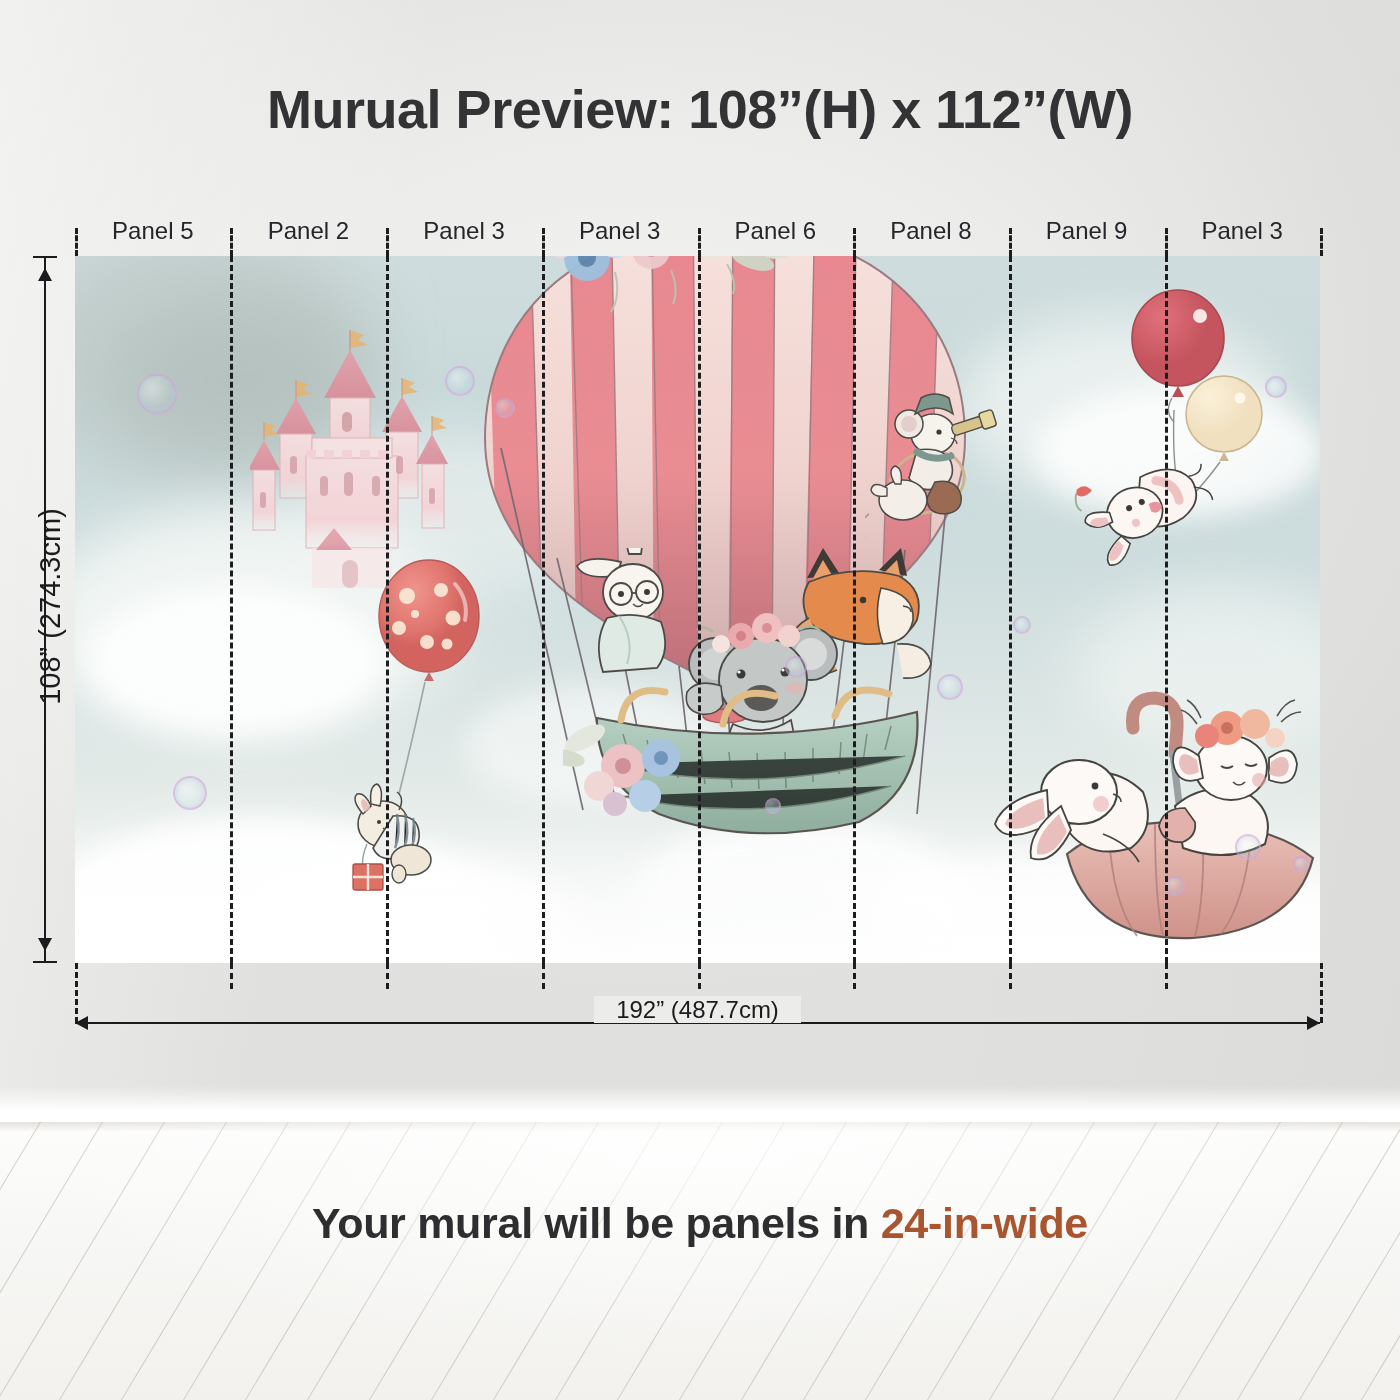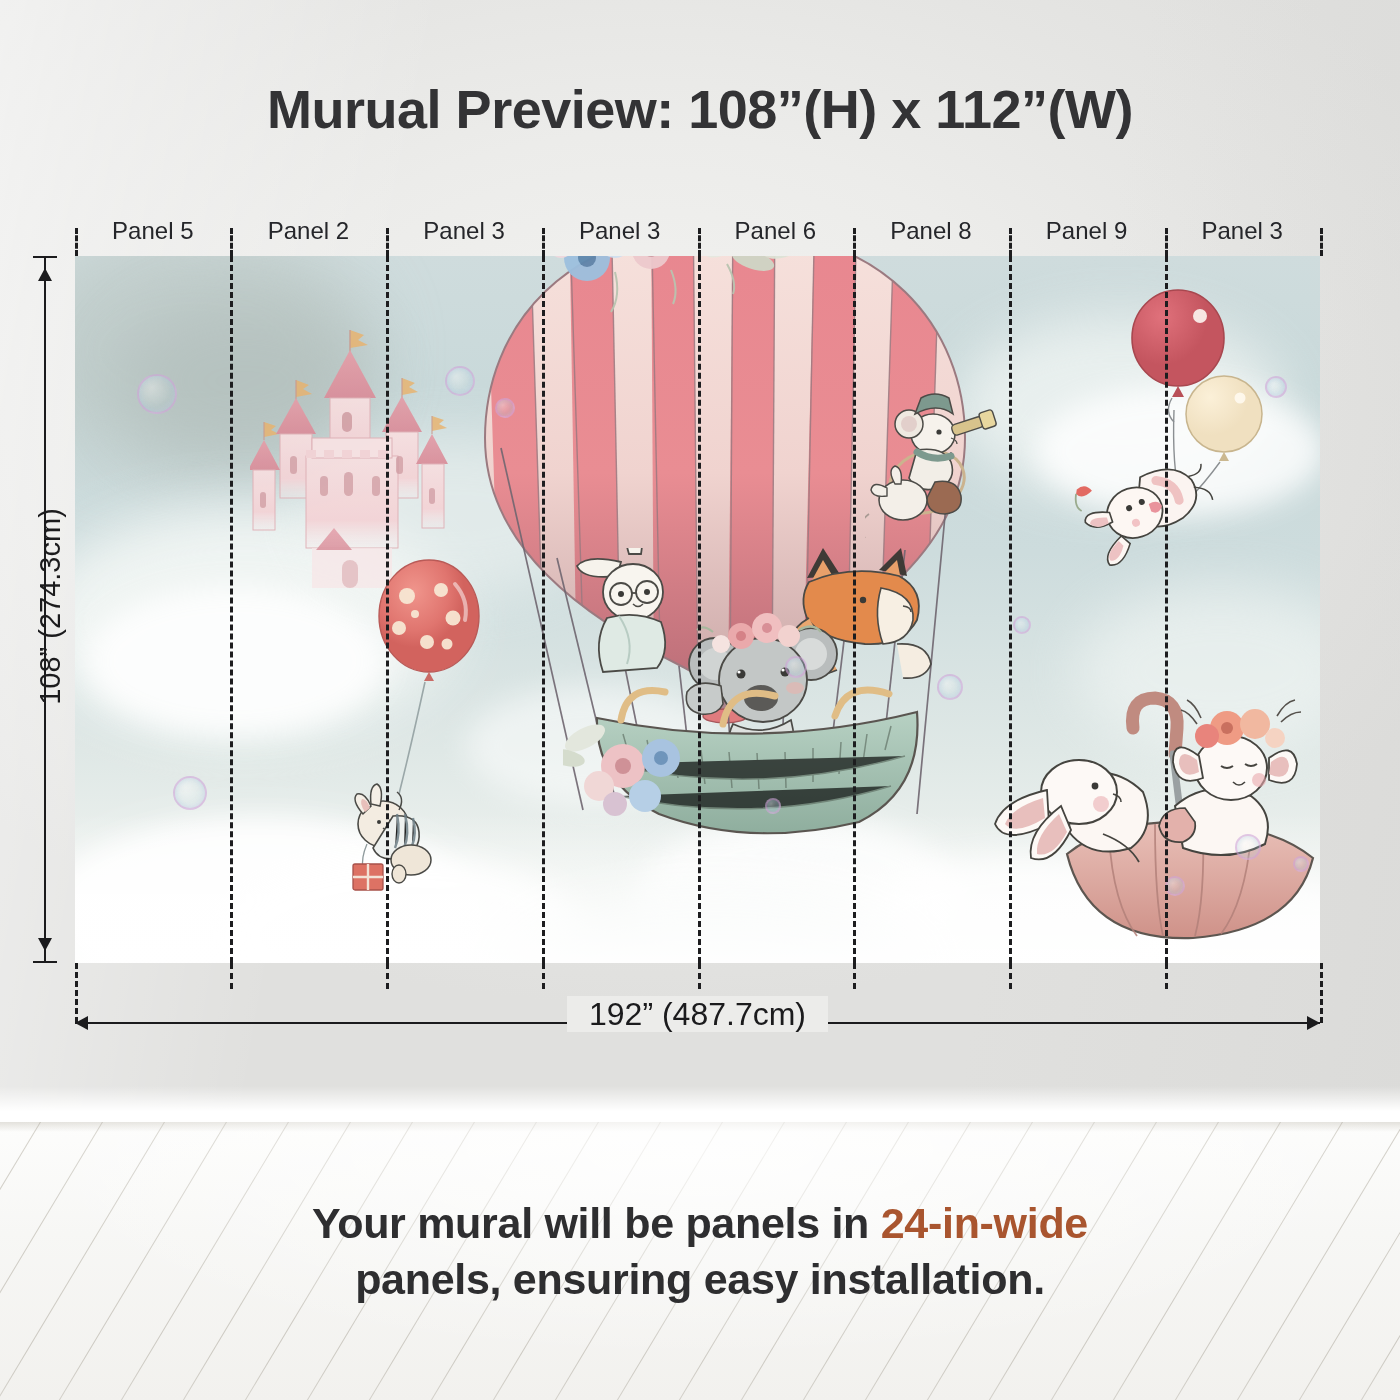--- a/index.html
+++ b/index.html
@@ -129,21 +129,21 @@
   .arrowRight{
     position:absolute; top:4px; right:0; width:0;height:0;
     border-top:7px solid transparent; border-bottom:7px solid transparent;
     border-left:13px solid #1b1b1d;
   }
   #hLabel{
     position:absolute; left:0; top:-16px; width:1245px; text-align:center;
   }
   #hLabel span{
     background:#ececea; padding:0 22px;
-    font-size:32px; color:#1b1b1d; white-space:nowrap;
+    font-size:24px; color:#1b1b1d; white-space:nowrap;
   }
 
   
   #caption{
     position:absolute; left:100px; top:1196px; width:1200px;
     text-align:center; font-size:43px; font-weight:bold;
     color:#2e2e30; line-height:1.30; letter-spacing:-.3px;
   }
   #caption .accent{ color:#A9552F; }
 </style>
@@ -707,14 +707,13 @@
   <div id="hLine"></div>
   <div class="arrowLeft"></div>
   <div class="arrowRight"></div>
   <div id="hLabel">
     <span>192” (487.7cm)</span>
   </div>
 </div>
 
 <div id="caption">
   <span>Your mural will be panels in </span><span class="accent">24-in-wide</span><br>
-  <span>panels, ensuring easy installation.</span>
 </div>
 
 </body></html>

